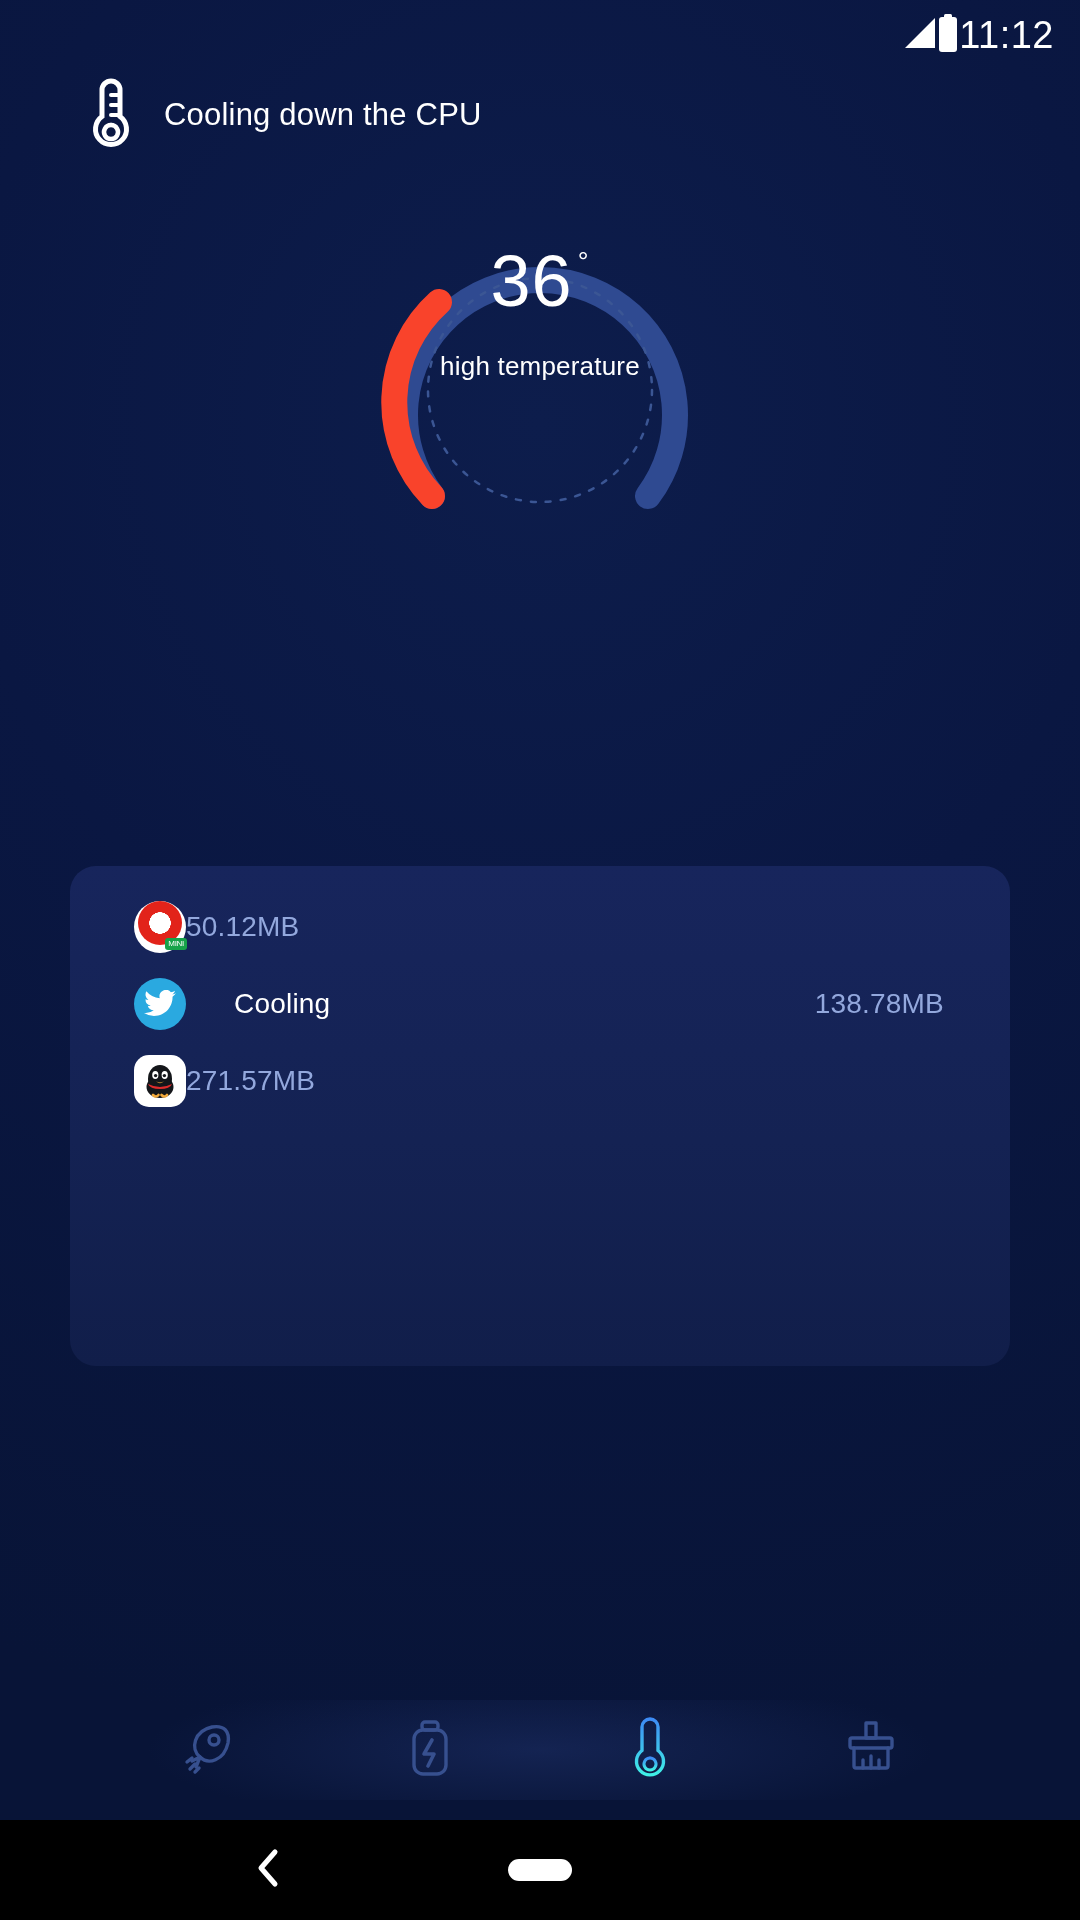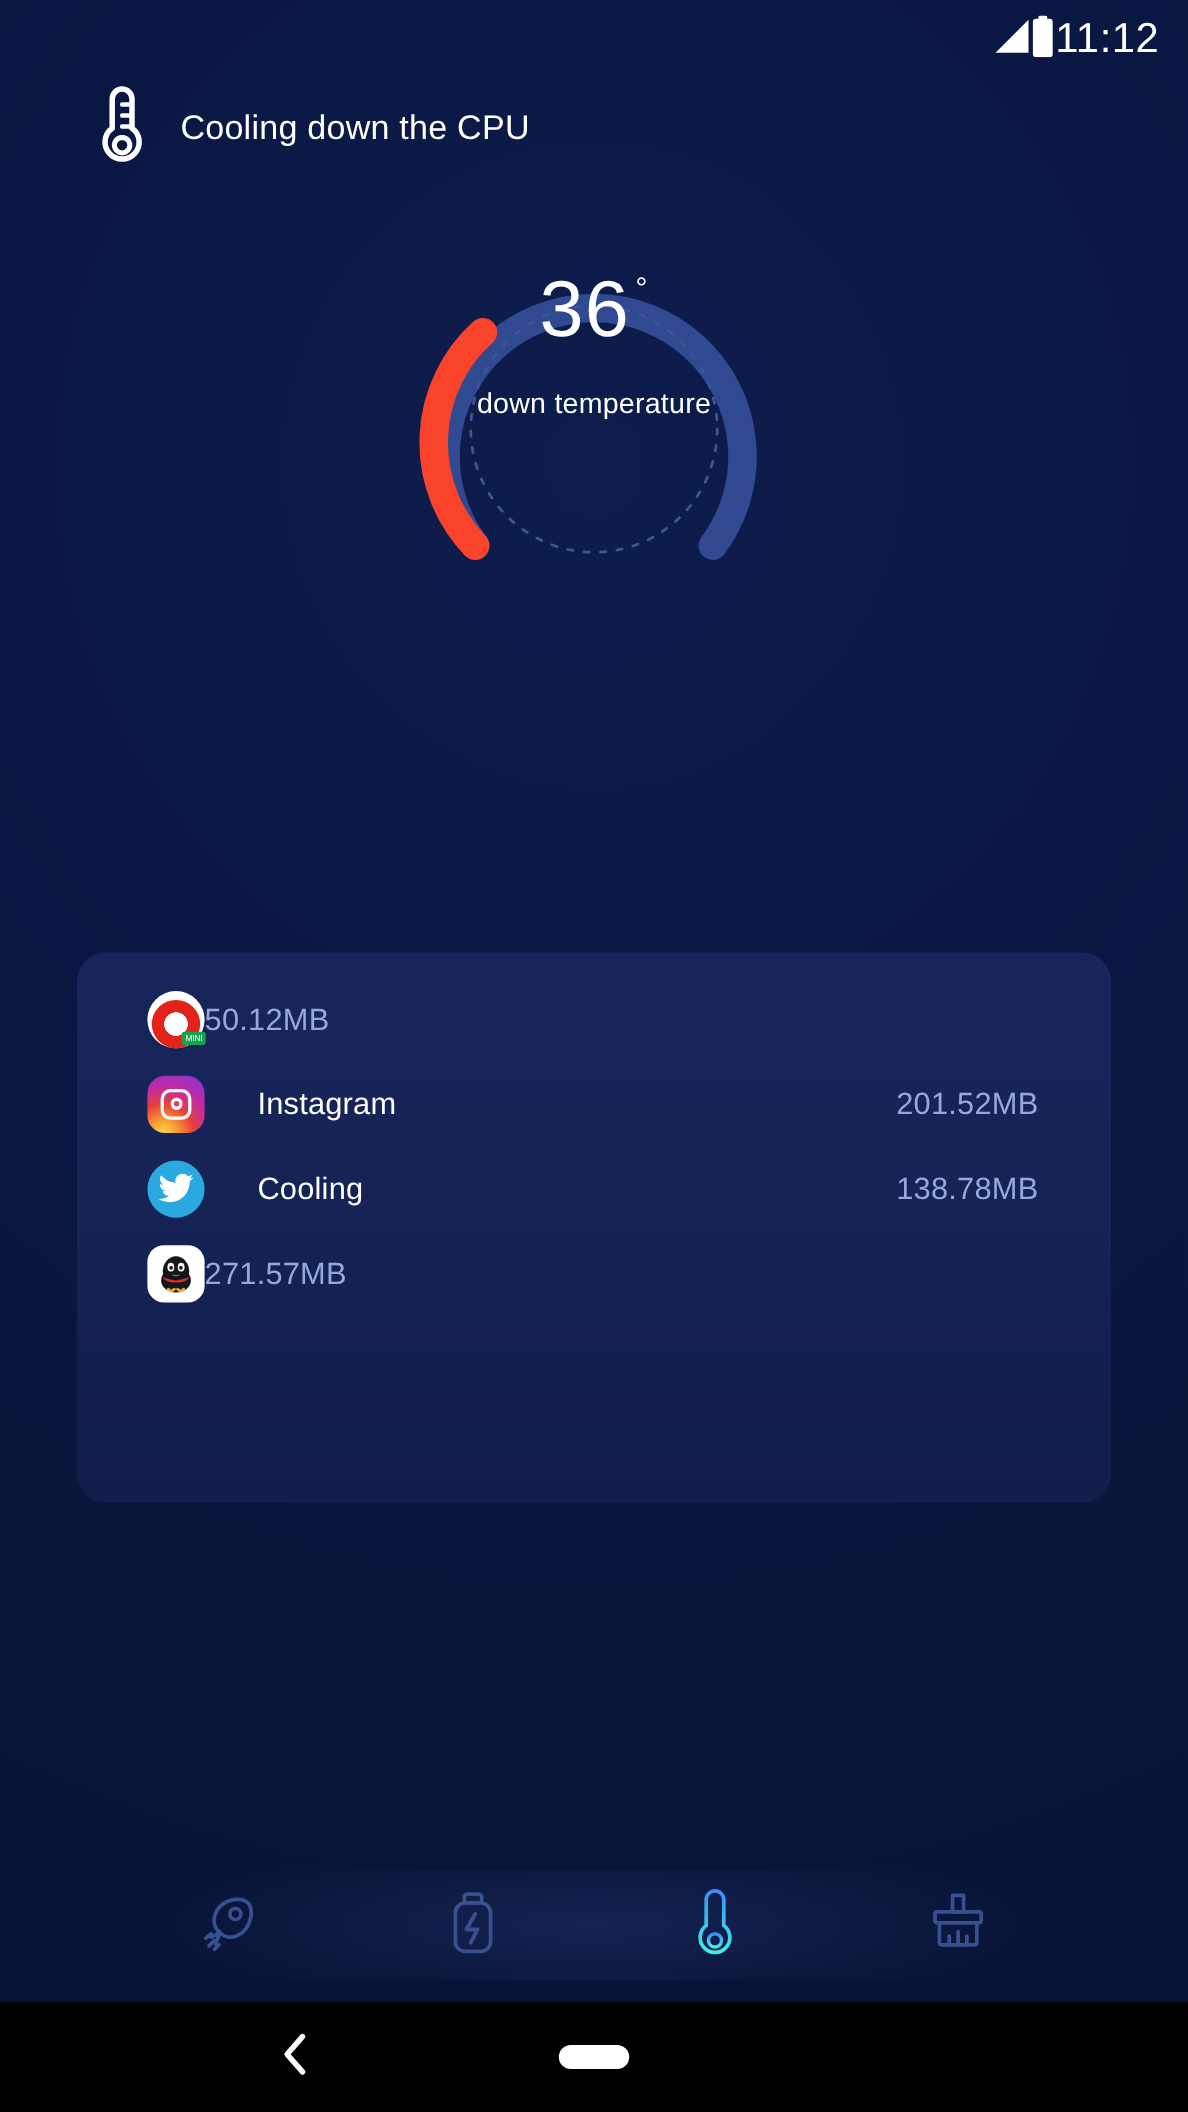--- a/index.html
+++ b/index.html
@@ -72,21 +72,21 @@
     display:flex;align-items:center;justify-content:center;
   }
   .app-name{
     color:#ffffff;font-size:28px;margin-left:48px;flex:1;letter-spacing:.2px;
   }
   .app-size{color:#93a8dd;font-size:28px;letter-spacing:.2px;}
 
   
   .ic-opera{
     width:52px;height:52px;border-radius:50%;background:#ffffff;
-    display:flex;align-items:flex-end;justify-content:center;position:relative;
+    display:flex;align-items:flex-start;justify-content:center;position:relative;
   }
   .ic-opera .ring{
     width:44px;height:44px;border-radius:50%;
     background:radial-gradient(circle at 50% 50%, #ffffff 0 34%, #e2231a 35% 100%);
     position:relative;
   }
   .ic-opera .badge{
     position:absolute;right:-1px;bottom:3px;
     background:#17a34a;color:#fff;font-size:8px;line-height:10px;
     padding:1px 3px;border-radius:3px;letter-spacing:-.3px;
@@ -177,50 +177,39 @@
 
         <path d="M 57 259 A 135 135 0 0 1 64 65" fill="none" stroke="#f9432b" stroke-width="26" stroke-linecap="round"></path>
 
         <circle cx="165" cy="153" r="112" fill="none" stroke="#3b5694" stroke-width="2.5" stroke-dasharray="5 10" stroke-linecap="round"></circle>
       </svg>
       <div class="gauge-center">
         <div class="gauge-value">
           <span>36</span>
           <span class="gauge-deg">°</span>
         </div>
-        <div class="gauge-label">down temperature</div>
+        <div class="gauge-label">high temperature</div>
       </div>
     </div>
   </div>
 
   <div class="card">
 
     <div class="applist">
 
       <div class="approw">
         <span class="app-icon">
           <span class="ic-opera">
               <span class="ring"></span>
             <span class="badge">MINI</span>
           </span>
         </span>
         <span class="app-size">50.12MB</span>
       </div>
 
-      <div class="approw">
-        <span class="app-icon">
-          <span class="ic-insta">
-              <span class="sq">
-                <span class="dot"></span>
-              </span>
-            </span>
-        </span>
-        <span class="app-name">Instagram</span>
-        <span class="app-size">201.52MB</span>
-      </div>
 
       <div class="approw">
         <span class="app-icon">
           <span class="ic-twitter">
             <svg width="32" height="27" viewBox="0 0 24 20">
               <path fill="#ffffff" d="M24 2.4a9.6 9.6 0 0 1-2.8.8A4.9 4.9 0 0 0 23.3.4a9.7 9.7 0 0 1-3.1 1.2A4.85 4.85 0 0 0 11.8 6a13.8 13.8 0 0 1-10-5.1 4.9 4.9 0 0 0 1.5 6.5 4.8 4.8 0 0 1-2.2-.6v.06a4.86 4.86 0 0 0 3.9 4.76 4.9 4.9 0 0 1-2.2.08 4.86 4.86 0 0 0 4.5 3.37A9.74 9.74 0 0 1 0 17.1a13.75 13.75 0 0 0 7.5 2.2c9 0 13.9-7.4 13.9-13.8v-.63A9.9 9.9 0 0 0 24 2.4z"></path>
             </svg>
           </span>
         </span>
         <span class="app-name">Cooling</span>

